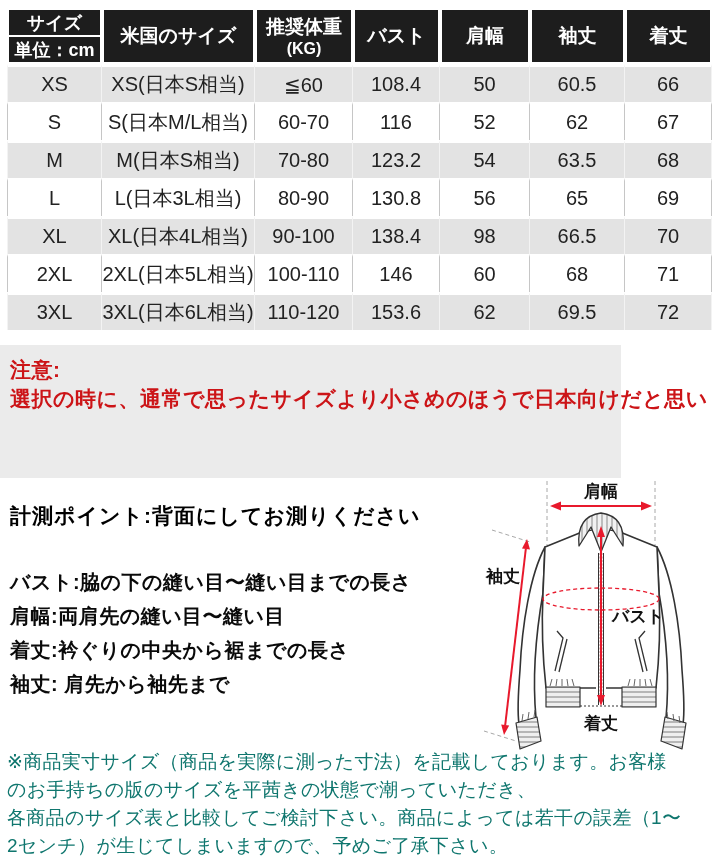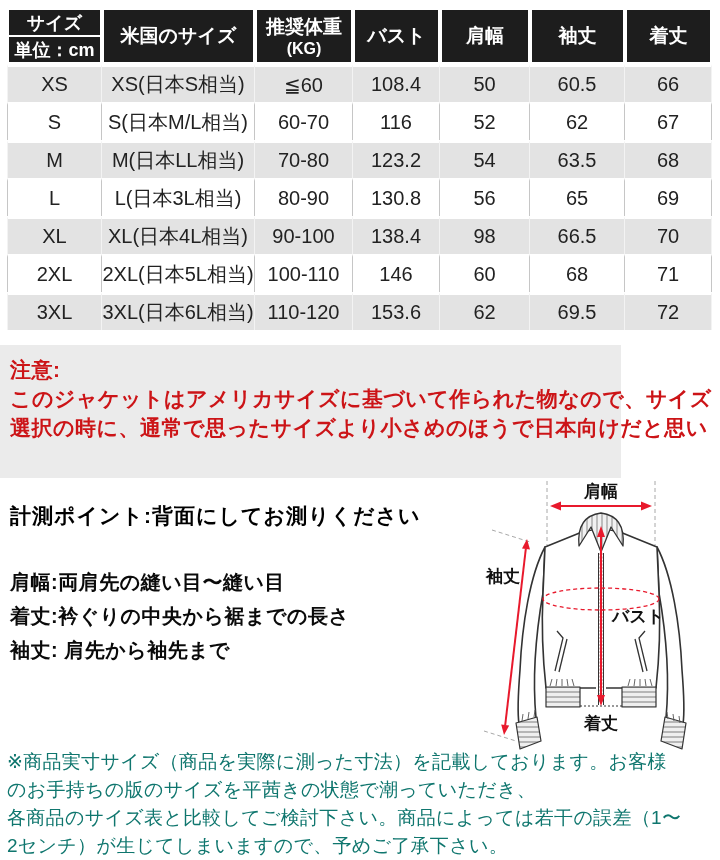--- a/index.html
+++ b/index.html
@@ -112,21 +112,21 @@
         <td>S</td>
         <td>S(日本M/L相当)</td>
         <td>60-70</td>
         <td>116</td>
         <td>52</td>
         <td>62</td>
         <td>67</td>
       </tr>
       <tr class="alt">
         <td>M</td>
-        <td>M(日本LL相当)</td>
+        <td>M(日本S相当)</td>
         <td>70-80</td>
         <td>123.2</td>
         <td>54</td>
         <td>63.5</td>
         <td>68</td>
       </tr>
       <tr>
         <td>L</td>
         <td>L(日本3L相当)</td>
         <td>80-90</td>
@@ -160,26 +160,26 @@
         <td>153.6</td>
         <td>62</td>
         <td>69.5</td>
         <td>72</td>
       </tr>
     </tbody>
 </table>
 
 <div class="notice">
   <div>注意:</div>
-  <div>このジャケットはアメリカサイズに基づいて作られた物なので、サイズ</div>
   <div>選択の時に、通常で思ったサイズより小さめのほうで日本向けだと思い</div>
 </div>
 
 <div class="measure-heading">計測ポイント:背面にしてお測りください</div>
 <div class="measure-lines">
+  <div>バスト:脇の下の縫い目〜縫い目までの長さ</div>
   <div>肩幅:両肩先の縫い目〜縫い目</div>
   <div>着丈:衿ぐりの中央から裾までの長さ</div>
   <div>袖丈: 肩先から袖先まで</div>
 </div>
 
 <div class="diagram">
   <svg width="280" height="290" viewBox="0 0 280 290">
     <defs>
       <pattern id="ribV" width="5" height="8" patternUnits="userSpaceOnUse">
         <rect width="5" height="8" fill="#f1f1f1"></rect>

